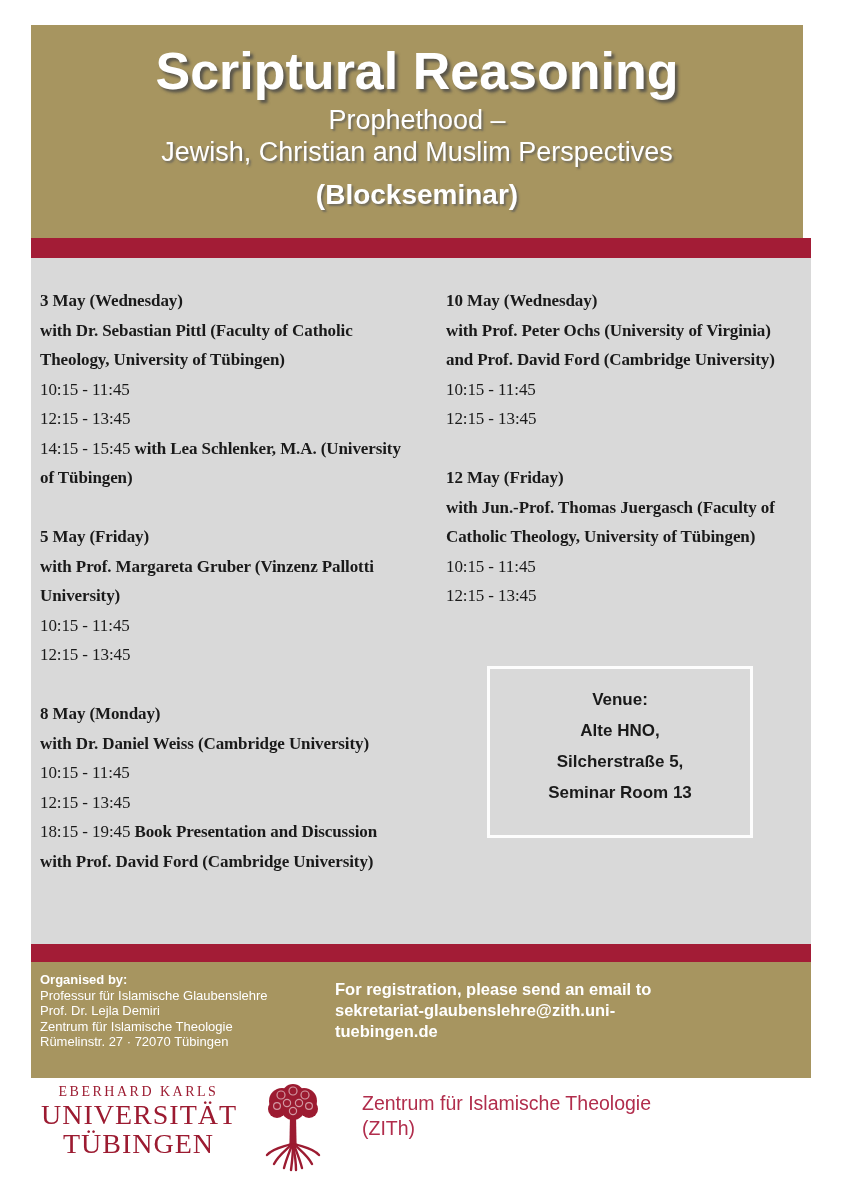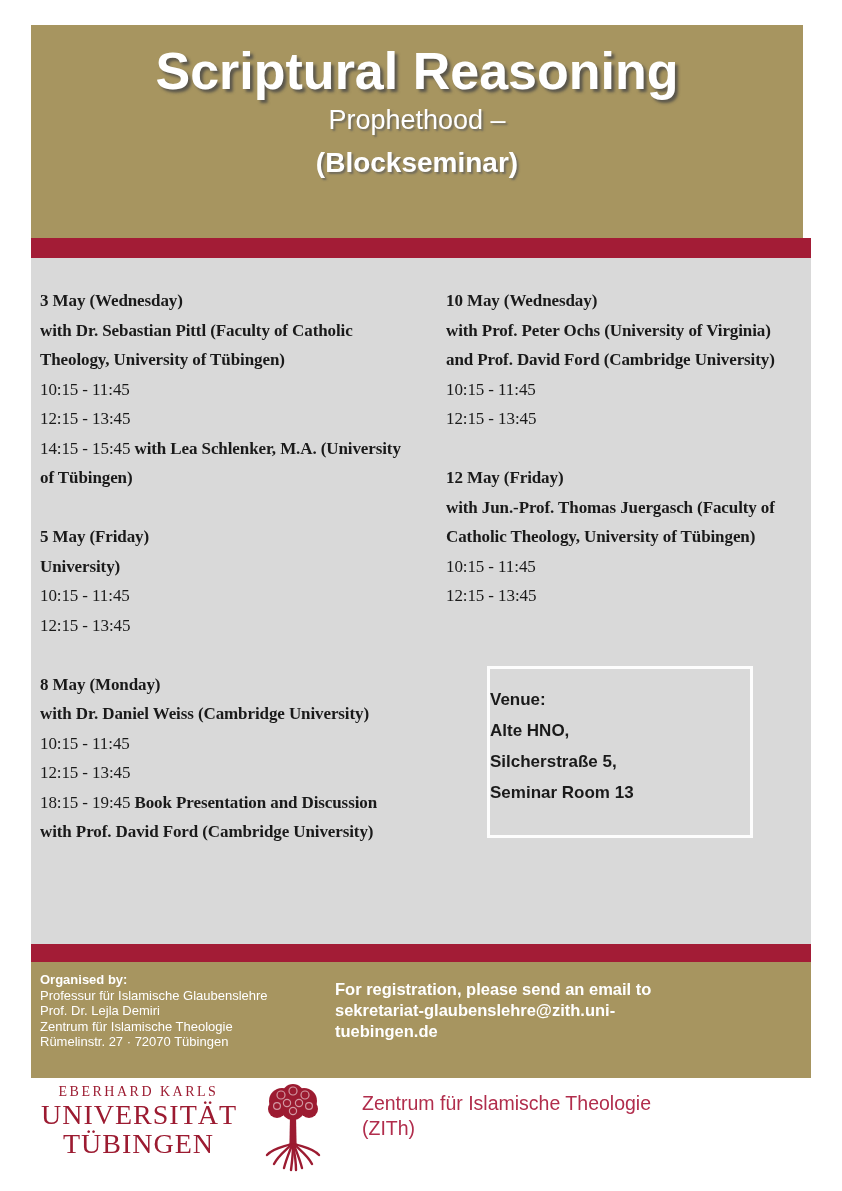--- a/index.html
+++ b/index.html
@@ -47,21 +47,21 @@
   .col-left{left:9px;}
   .col-right{left:415px;}
   .block + .block{margin-top:29.5px;}
   .line .b{font-weight:bold;}
   .line .r{font-weight:normal;}
   .line.heading{font-weight:bold;}
   
   .venue-box{
     position:absolute;left:456px;top:408px;width:260px;height:151px;
     border:3px solid #fdfdfd;background:var(--body-gray);
-    text-align:left;font-weight:bold;font-size:17px;line-height:31px;
+    text-align:center;font-weight:bold;font-size:17px;line-height:31px;
     padding-top:15px;box-sizing:content-box;color:var(--text-dark);
   }
   
   .band-footer{
     position:absolute;left:31px;top:962px;width:780px;height:116px;
     background:var(--gold);color:var(--text-white);
   }
   .organised{position:absolute;left:9px;top:10px;font-size:13px;line-height:15.5px;}
   .org-label{font-weight:bold;}
   .registration{
@@ -83,38 +83,40 @@
   }
 </style>
 </head>
 <body>
 
 <div class="page">
 
   <header class="band-header">
     <h1 class="poster-title">Scriptural Reasoning</h1>
     <div class="poster-subtitle first">Prophethood –</div>
+    <div class="poster-subtitle">Jewish, Christian and Muslim Perspectives</div>
     <div class="poster-seminar">(Blockseminar)</div>
   </header>
 
   <div class="stripe stripe-top"></div>
 
   <main class="body-panel">
     <div class="col col-left" id="col-left">
         <div class="block">
           <div class="line heading">3 May (Wednesday)</div>
           <div class="line"><span class="b">with Dr. Sebastian Pittl (Faculty of Catholic</span></div>
           <div class="line"><span class="b">Theology, University of Tübingen)</span></div>
           <div class="line"><span class="r">10:15 - 11:45</span></div>
           <div class="line"><span class="r">12:15 - 13:45</span></div>
           <div class="line"><span class="r">14:15 - 15:45 </span><span class="b">with Lea Schlenker, M.A. (University</span></div>
           <div class="line"><span class="b">of Tübingen)</span></div>
         </div>
         <div class="block">
           <div class="line heading">5 May (Friday)</div>
+          <div class="line"><span class="b">with Prof. Margareta Gruber (Vinzenz Pallotti</span></div>
           <div class="line"><span class="b">University)</span></div>
           <div class="line"><span class="r">10:15 - 11:45</span></div>
           <div class="line"><span class="r">12:15 - 13:45</span></div>
         </div>
         <div class="block">
           <div class="line heading">8 May (Monday)</div>
           <div class="line"><span class="b">with Dr. Daniel Weiss (Cambridge University)</span></div>
           <div class="line"><span class="r">10:15 - 11:45</span></div>
           <div class="line"><span class="r">12:15 - 13:45</span></div>
           <div class="line"><span class="r">18:15 - 19:45 </span><span class="b">Book Presentation and Discussion</span></div>

